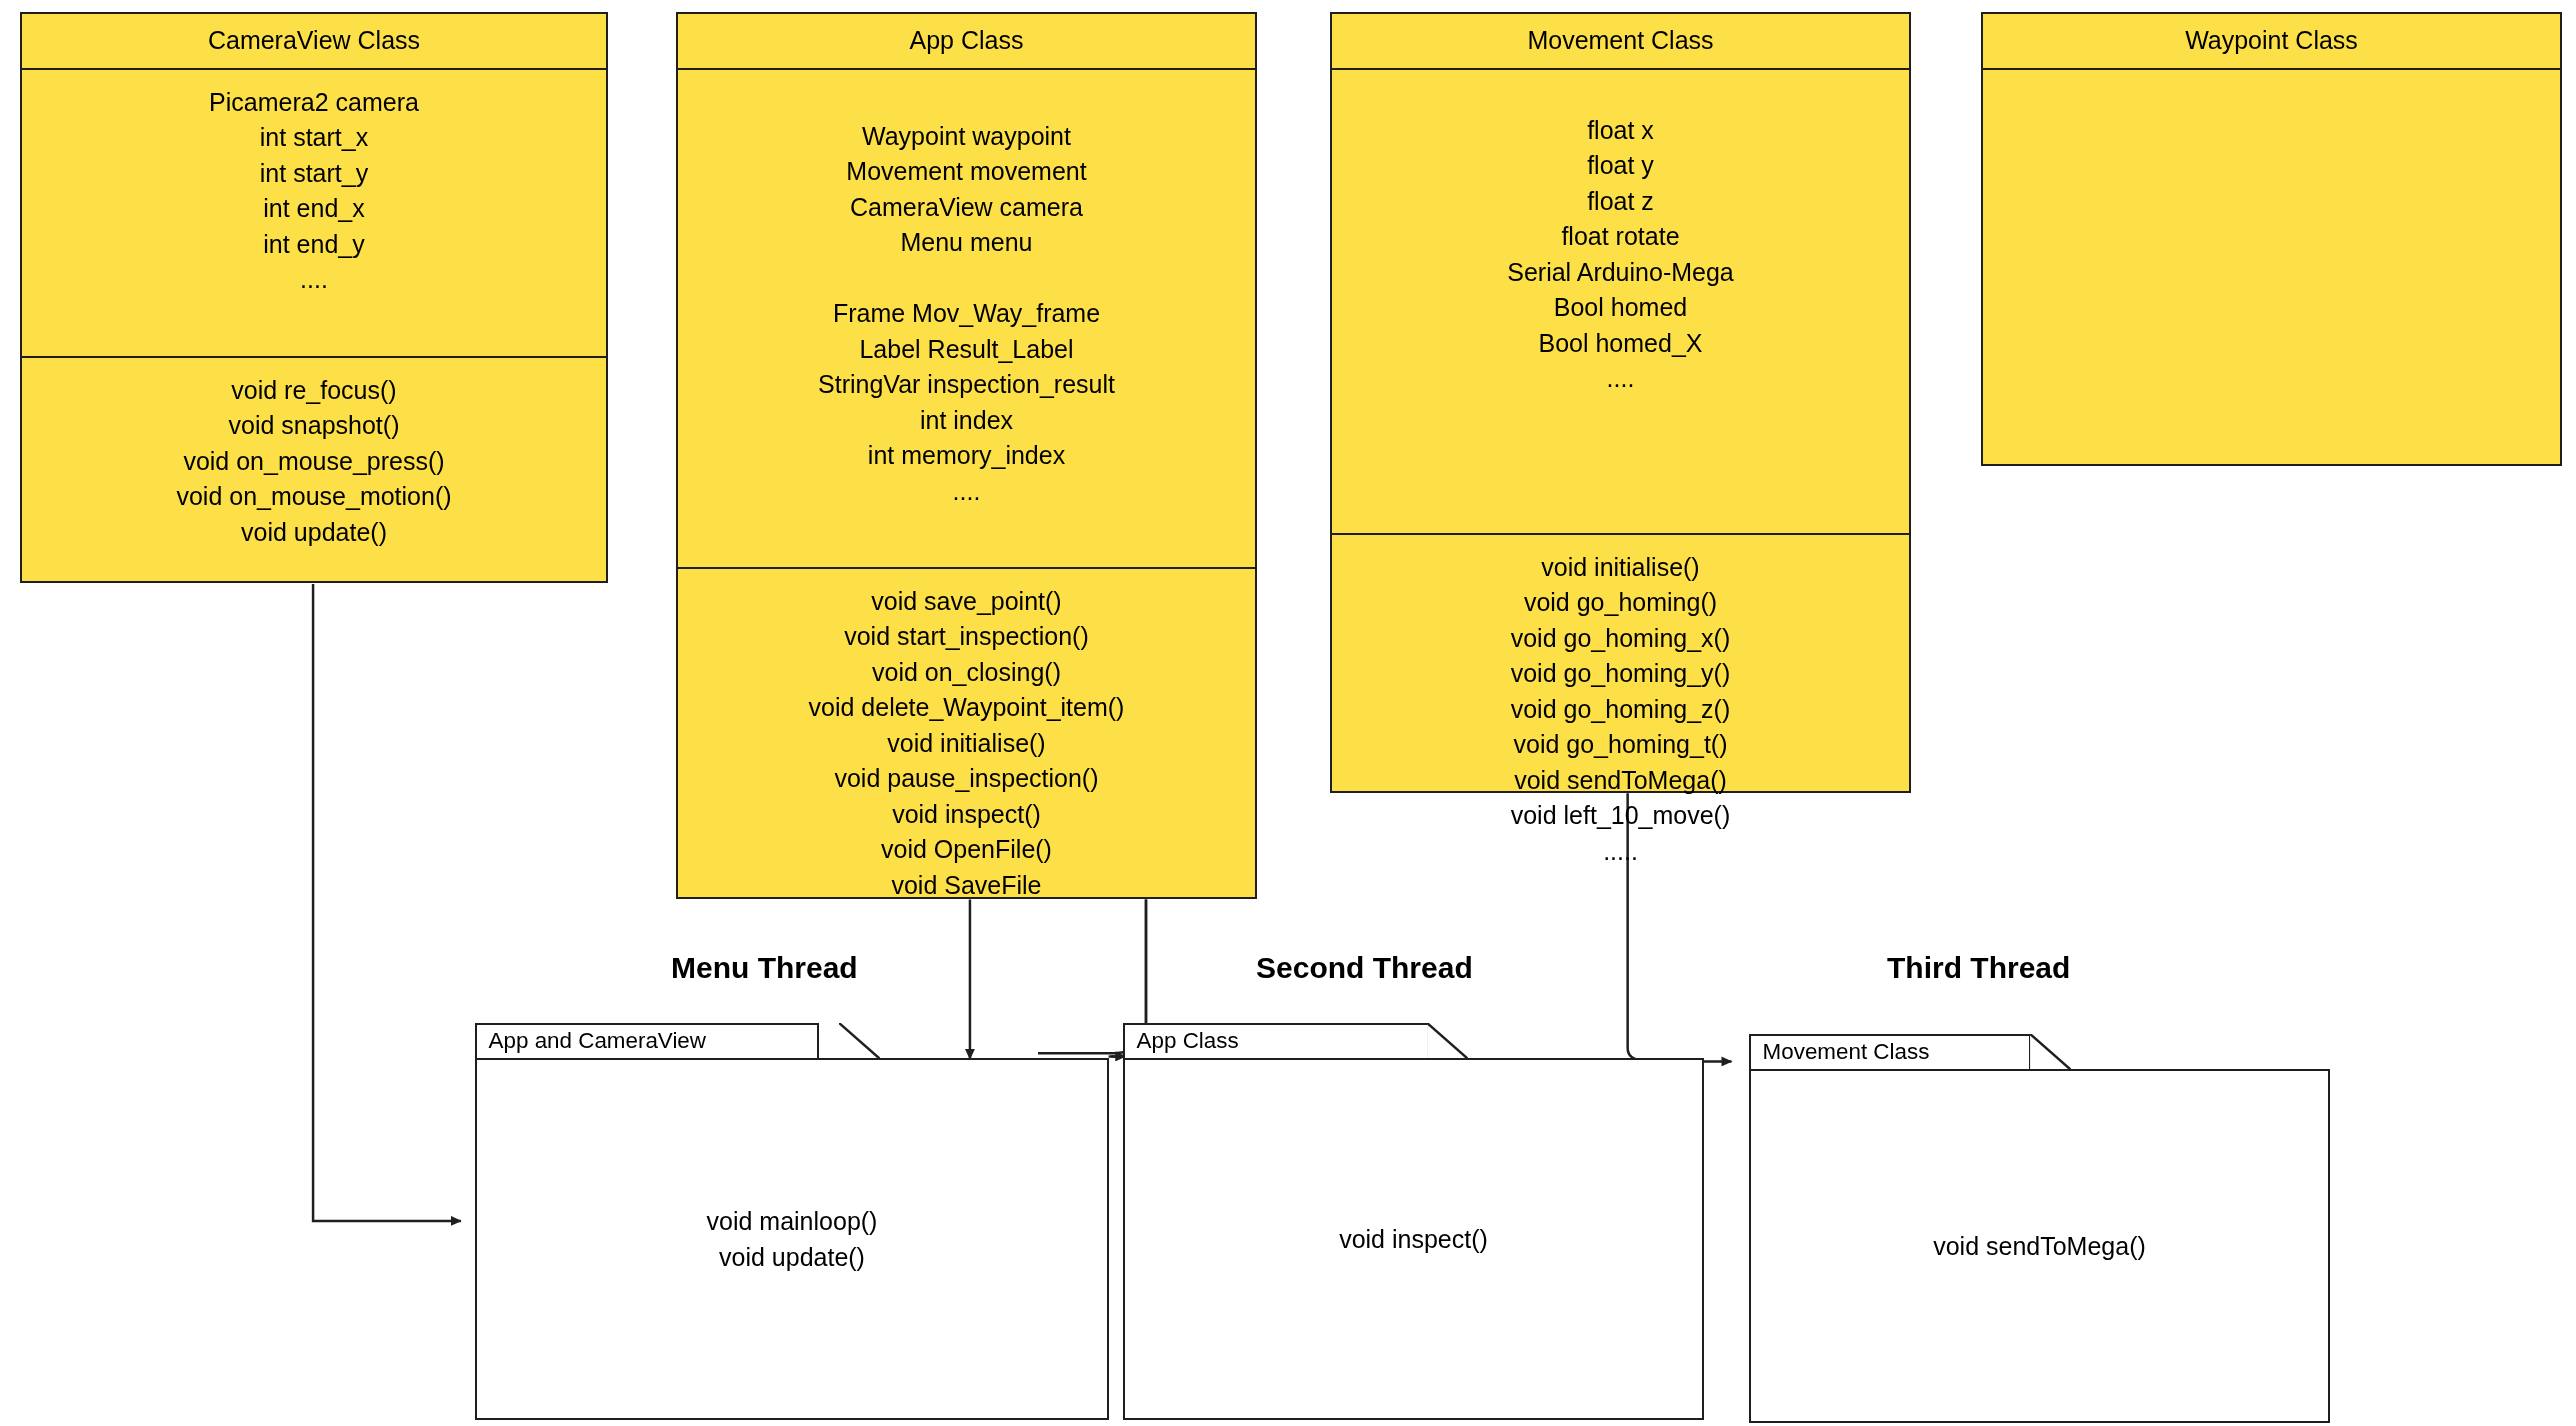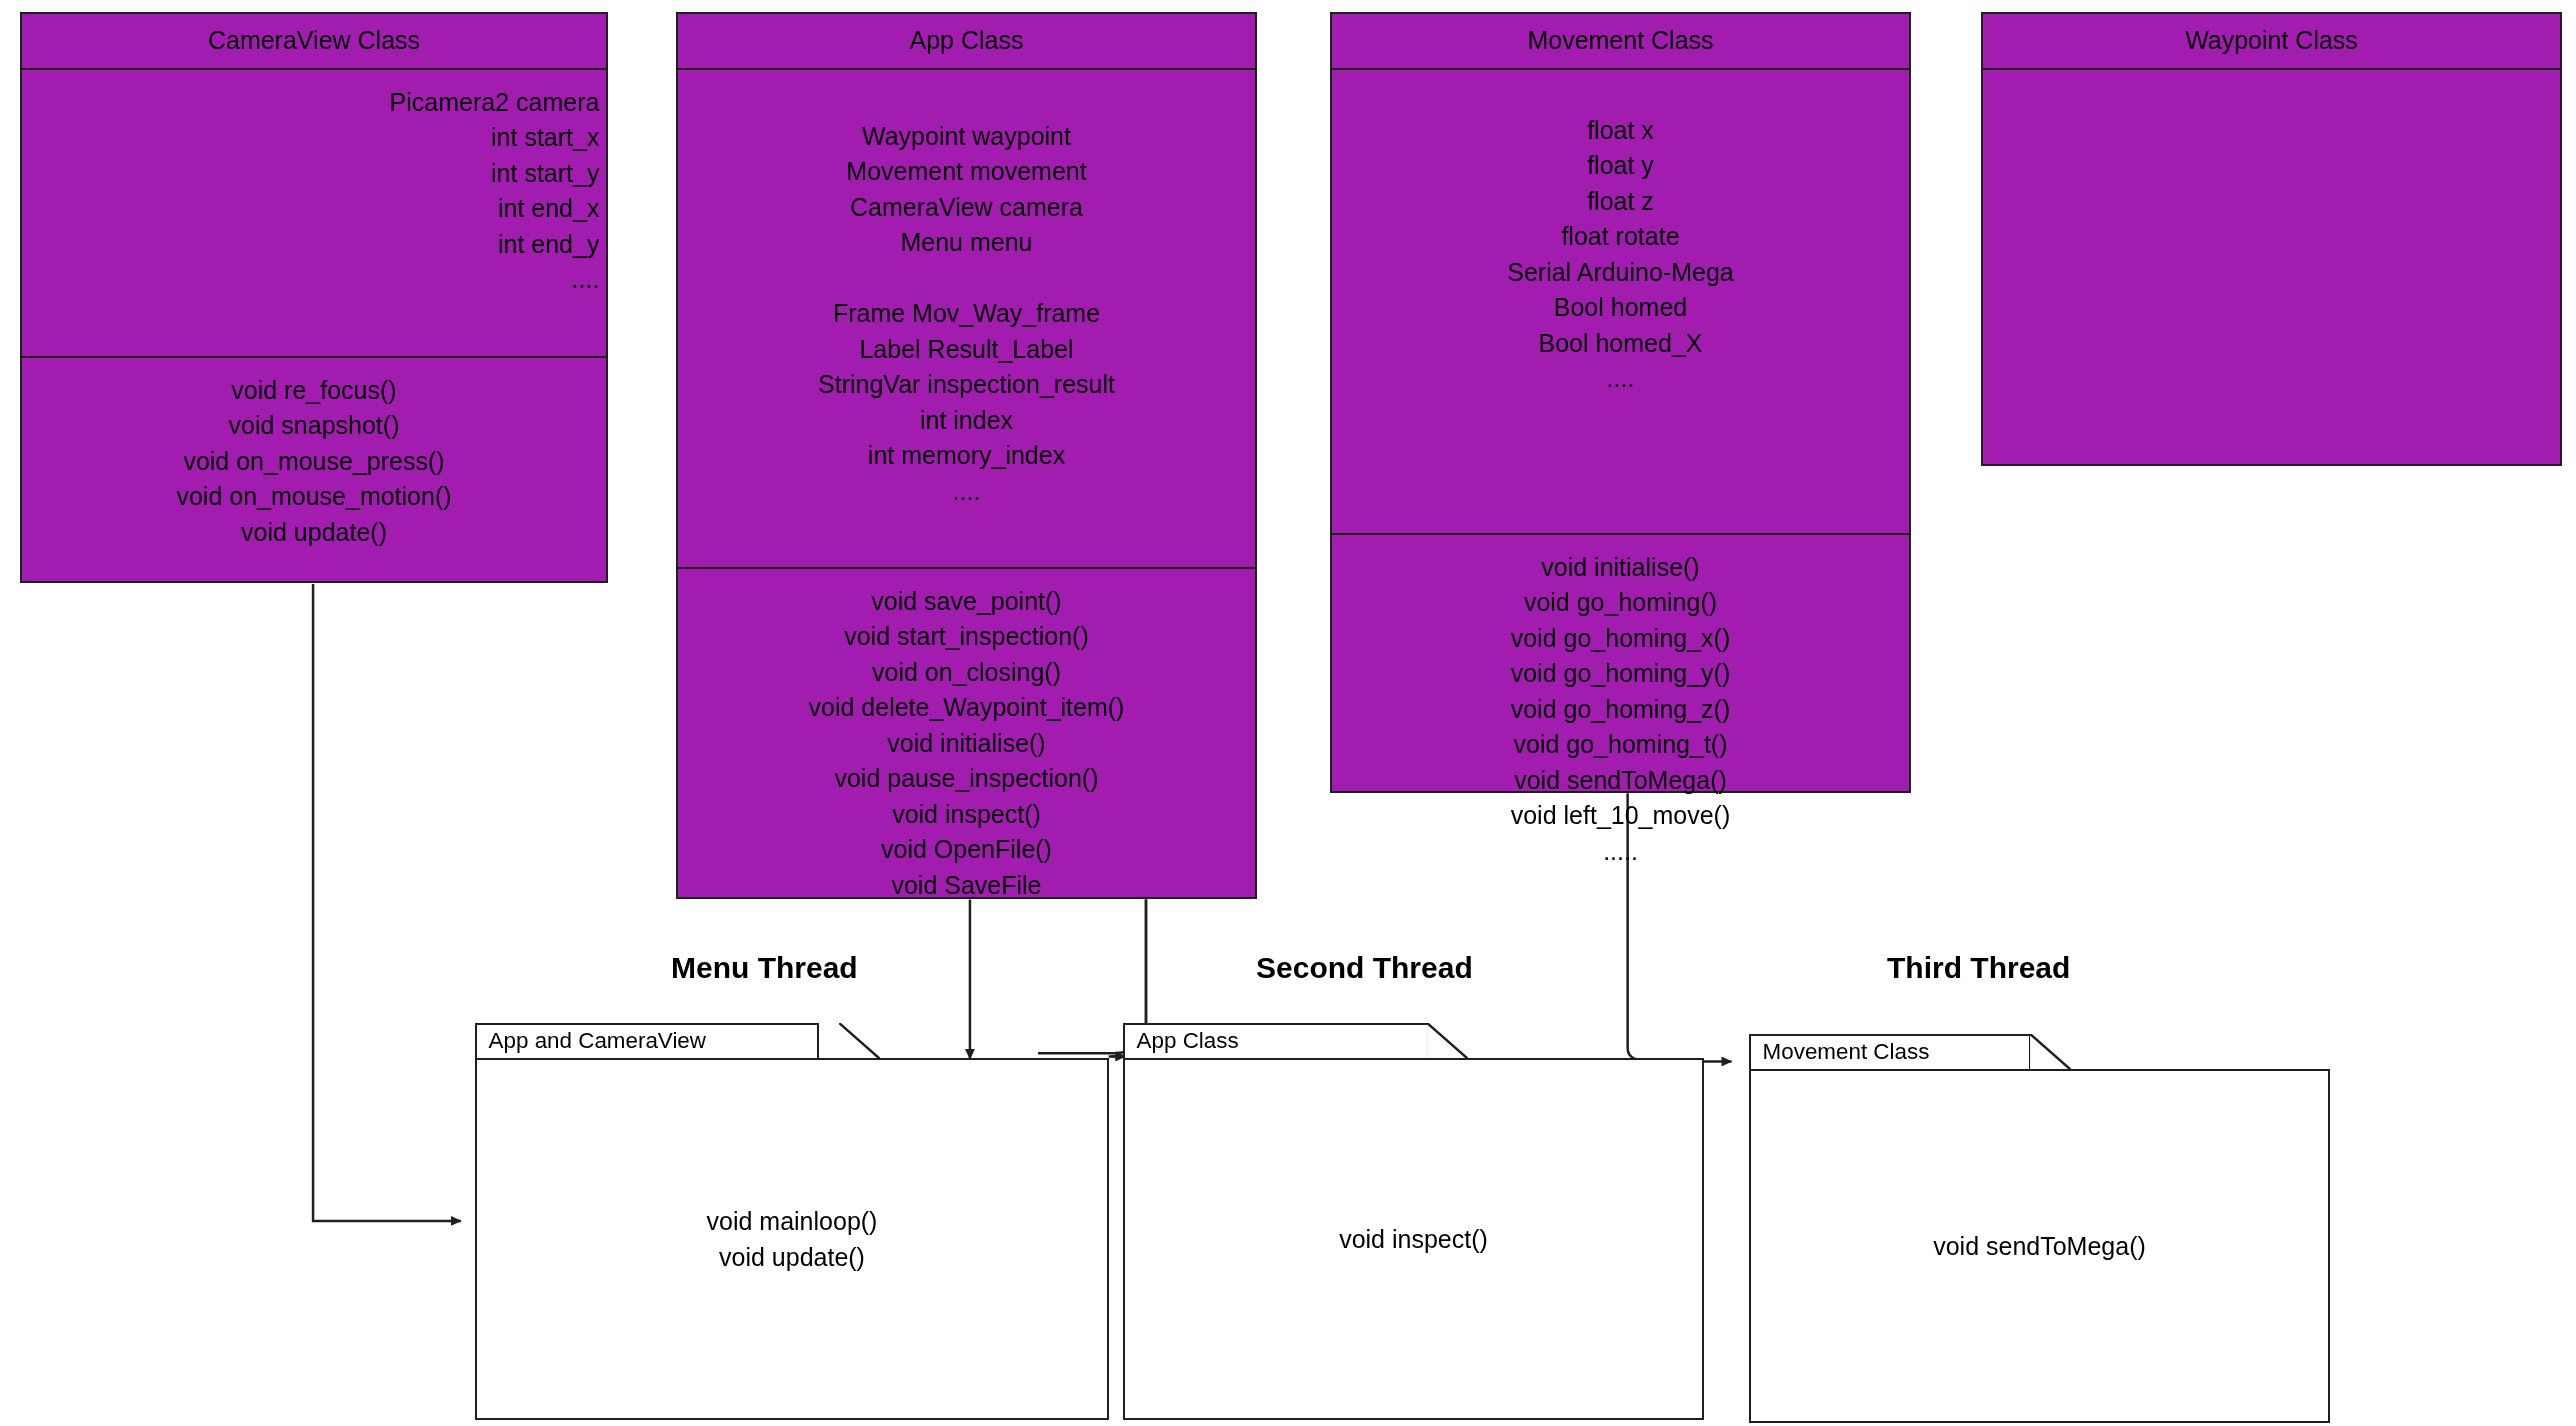--- a/index.html
+++ b/index.html
@@ -17,21 +17,21 @@
   }
   #canvas {
     position: absolute;
     left: 0; top: 0;
     width: 2576px;
     height: 1427px;
   }
   .uml-class {
     position: absolute;
     border: 2.5px solid #1f1f1f;
-    background: #a21caf;
+    background: #fde047;
     box-sizing: border-box;
   }
   .uml-title {
     text-align: center;
     font-size: 25px;
     line-height: 1.3;
     padding: 10px 5px 11.6px 5px;
     border-bottom: 2.5px solid #1f1f1f;
     box-sizing: border-box;
   }
@@ -121,21 +121,21 @@
 
     <path d="M1380,1083 L1380,1230 Q1380,1268 1342,1268 L1250,1268 Q1312,1268 1312,1268 L1330,1268" fill="none" stroke="#1f1f1f" stroke-width="3"></path>
     <path d="M1380,1083 L1380,1235 Q1380,1272 1342,1272 L1335,1272" fill="none" stroke="#1f1f1f" stroke-width="3"></path>
     <path d="M1338,1272 L1355,1272" fill="none" stroke="#1f1f1f" stroke-width="3" marker-end="url(#arrow)"></path>
 
     <path d="M1960,955 L1960,1262 Q1960,1278 1988,1278 L2085,1278" fill="none" stroke="#1f1f1f" stroke-width="3" marker-end="url(#arrow)"></path>
   </svg>
 
   <div class="uml-class" style="left:20px; top:11.6px; width:588px; height:571px;">
     <div class="uml-title">CameraView Class</div>
-    <div class="uml-section divided" style="height:288px;text-align:right;">Picamera2 camera
+    <div class="uml-section divided" style="height:288px;">Picamera2 camera
 int start_x
 int start_y
 int end_x
 int end_y
 ....</div>
     <div class="uml-section">void re_focus()
 void snapshot()
 void on_mouse_press()
 void on_mouse_motion()
 void update()</div>

